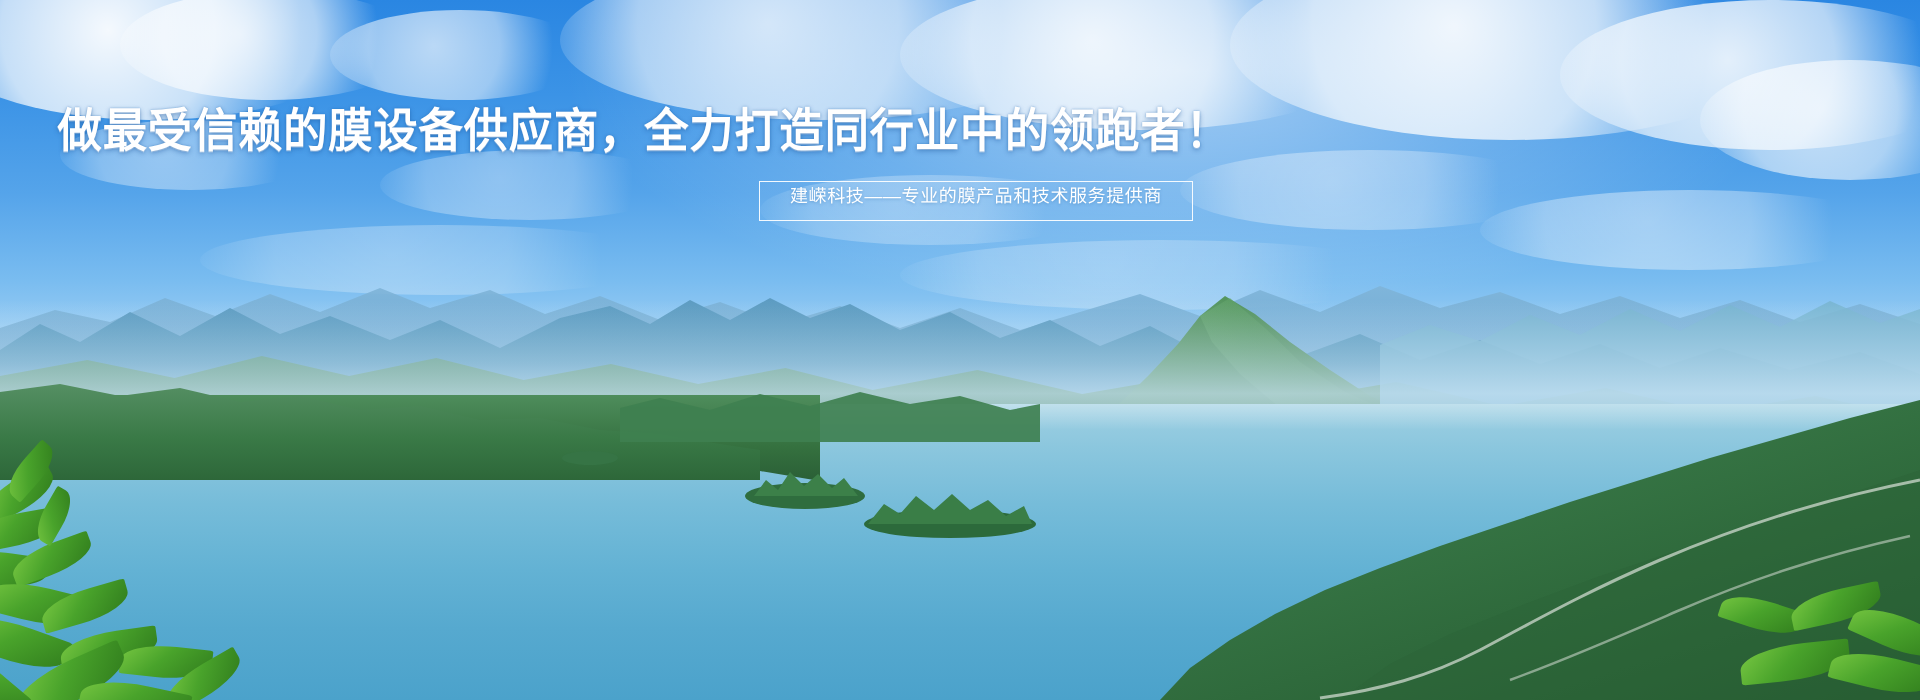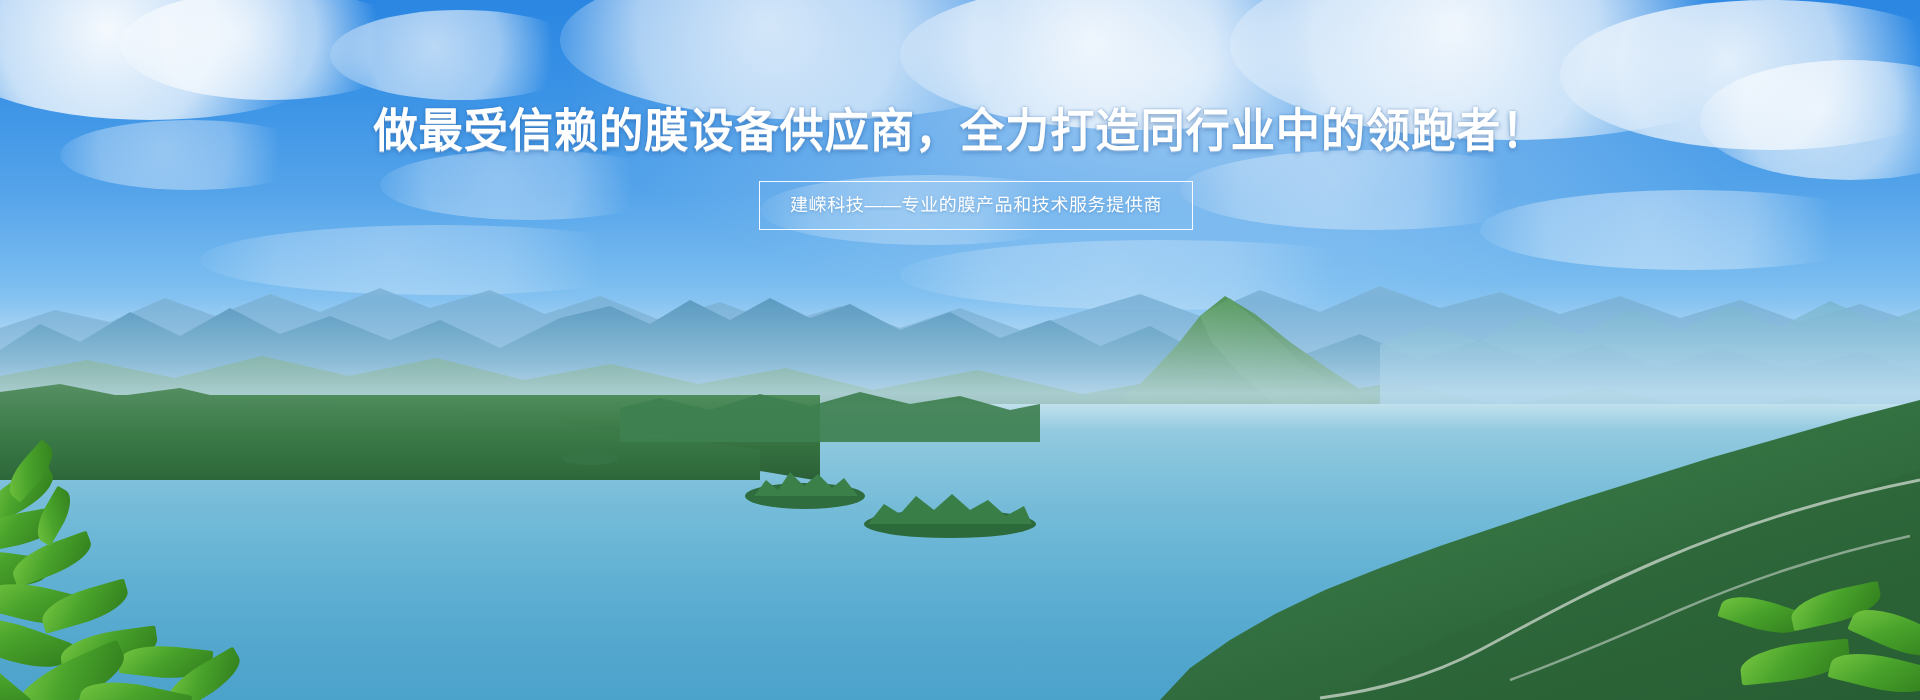--- a/index.html
+++ b/index.html
@@ -78,21 +78,21 @@
       linear-gradient(to bottom, rgba(255,255,255,0.35) 0px, rgba(255,255,255,0) 26px),
       radial-gradient(ellipse 700px 60px at 640px 520px, rgba(255,255,255,0.22), rgba(255,255,255,0) 70%),
       radial-gradient(ellipse 520px 44px at 1180px 470px, rgba(255,255,255,0.18), rgba(255,255,255,0) 70%);
   }
 
   
   .content {
     position: absolute;
     left: 0; top: 0;
     width: 1920px;
-    text-align: center;
+    text-align: left;
     z-index: 40;
   }
   .headline {
     margin: 0;
     padding-top: 103px;
     font-size: 47px;
     line-height: 56px;
     font-weight: 700;
     letter-spacing: 1px;
     color: #ffffff;
@@ -117,21 +117,21 @@
   }
   .tagline-wrap {
     margin: 0 auto;
     padding-top: 22px;
     display: flex;
     justify-content: center;
   }
   .tagline {
     display: inline-block;
     border: 1px solid rgba(255,255,255,0.92);
-    padding: 11px 30px 12px 30px;
+    padding: 2px 30px 12px 30px;
     font-size: 18px;
     line-height: 24px;
     letter-spacing: 0.6px;
     color: #ffffff;
     text-shadow: 0 1px 3px rgba(40,105,170,0.4);
     white-space: nowrap;
     background: rgba(255,255,255,0.02);
     margin-left: 32px;
   }
 

